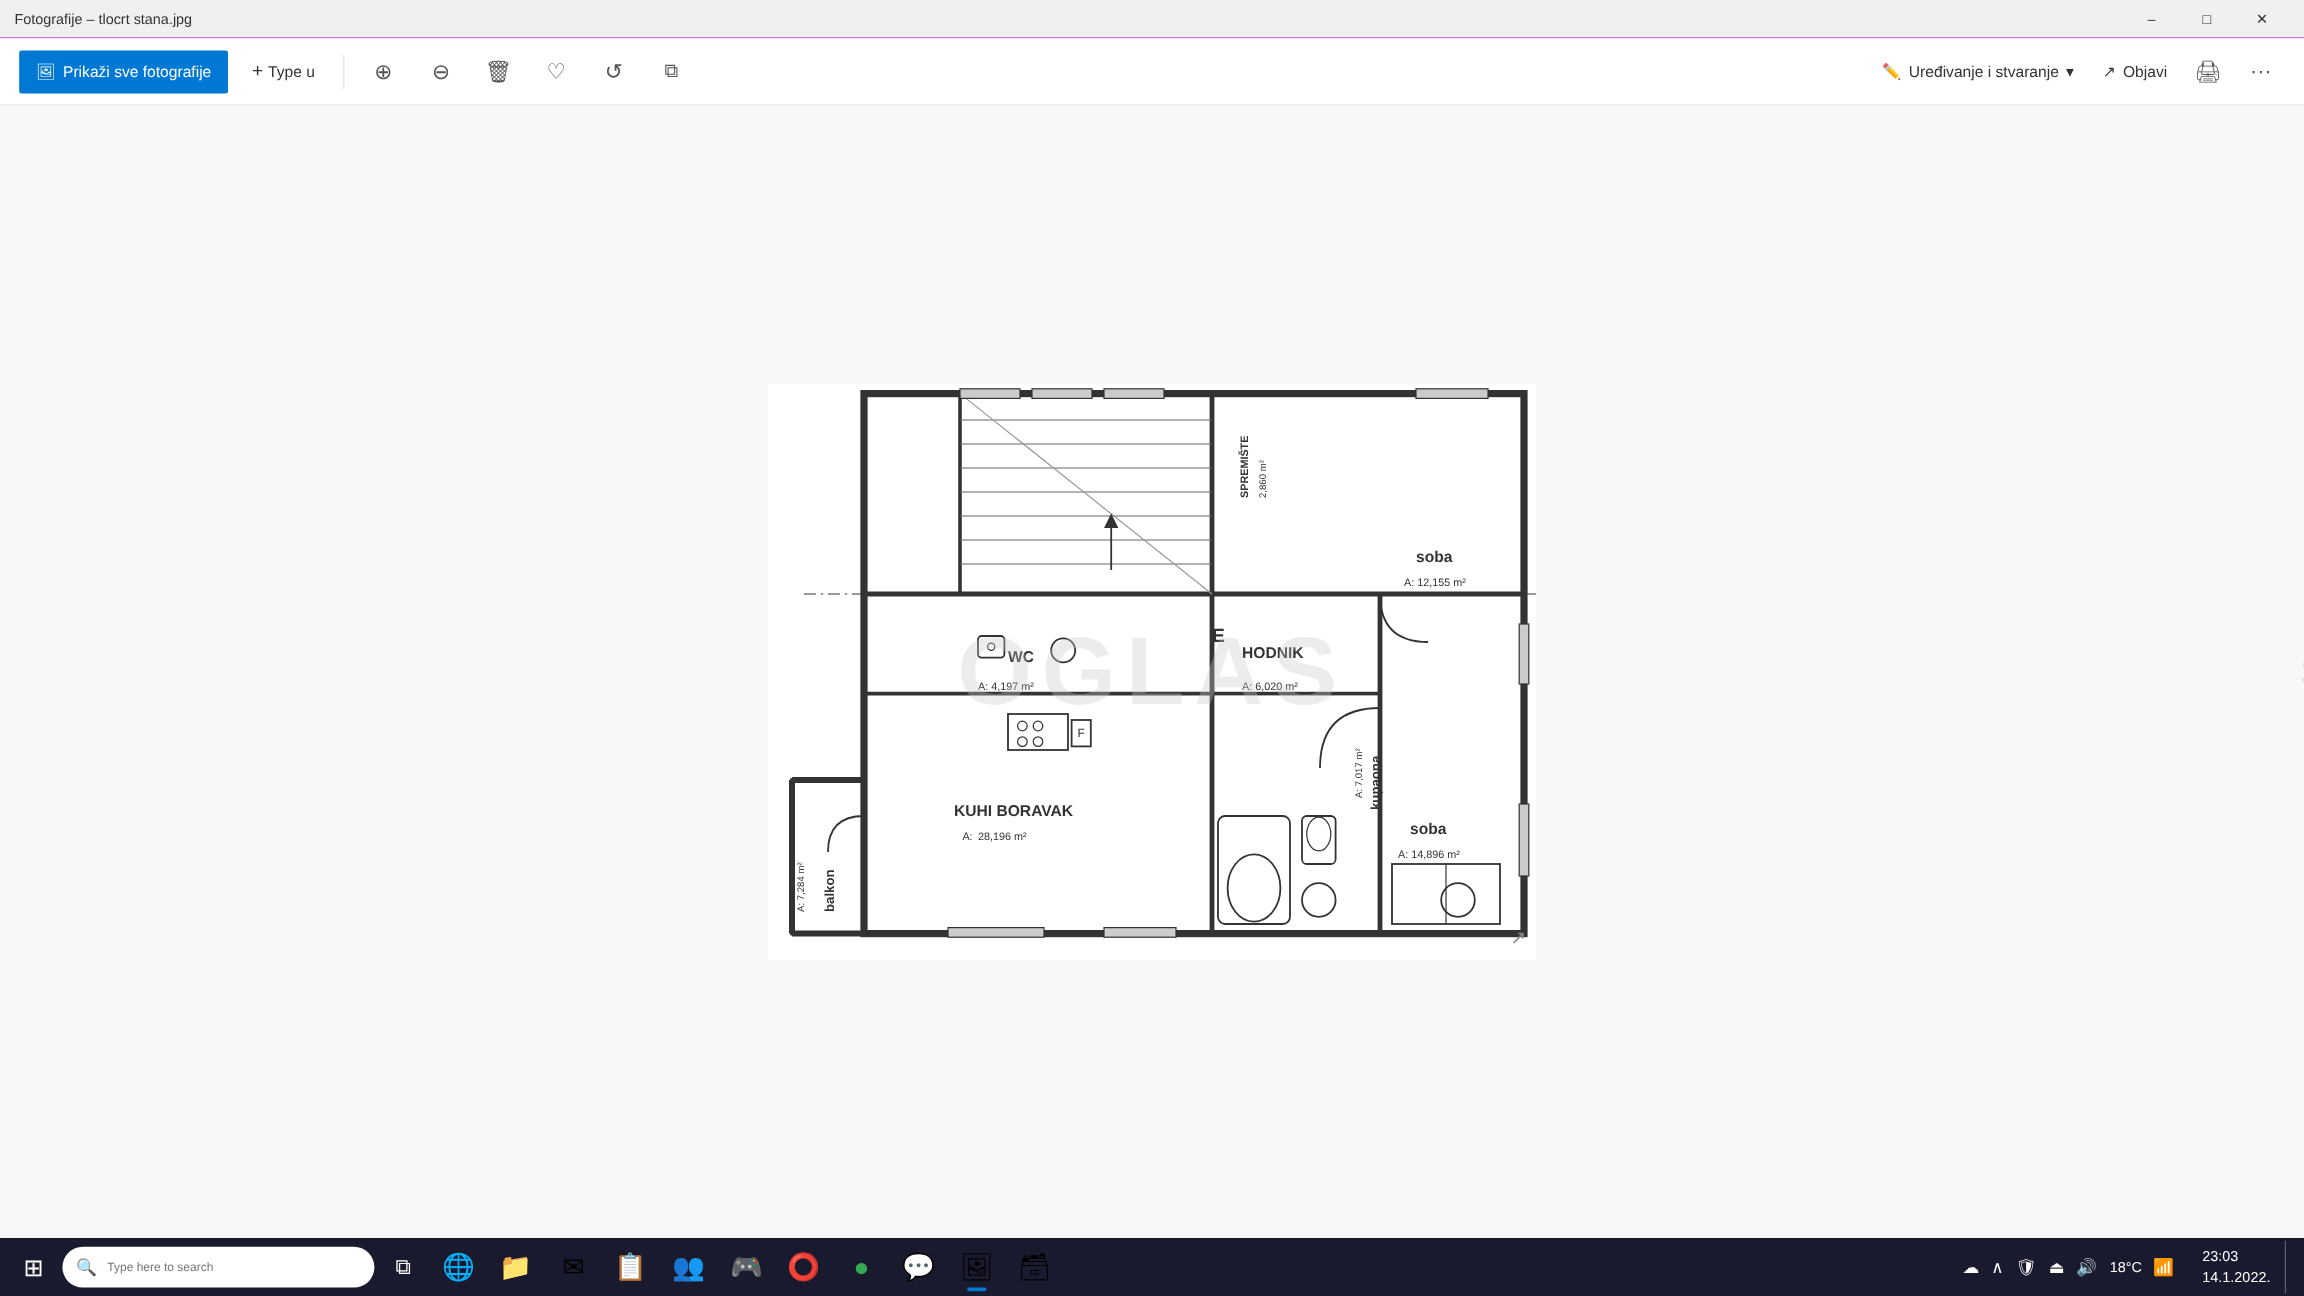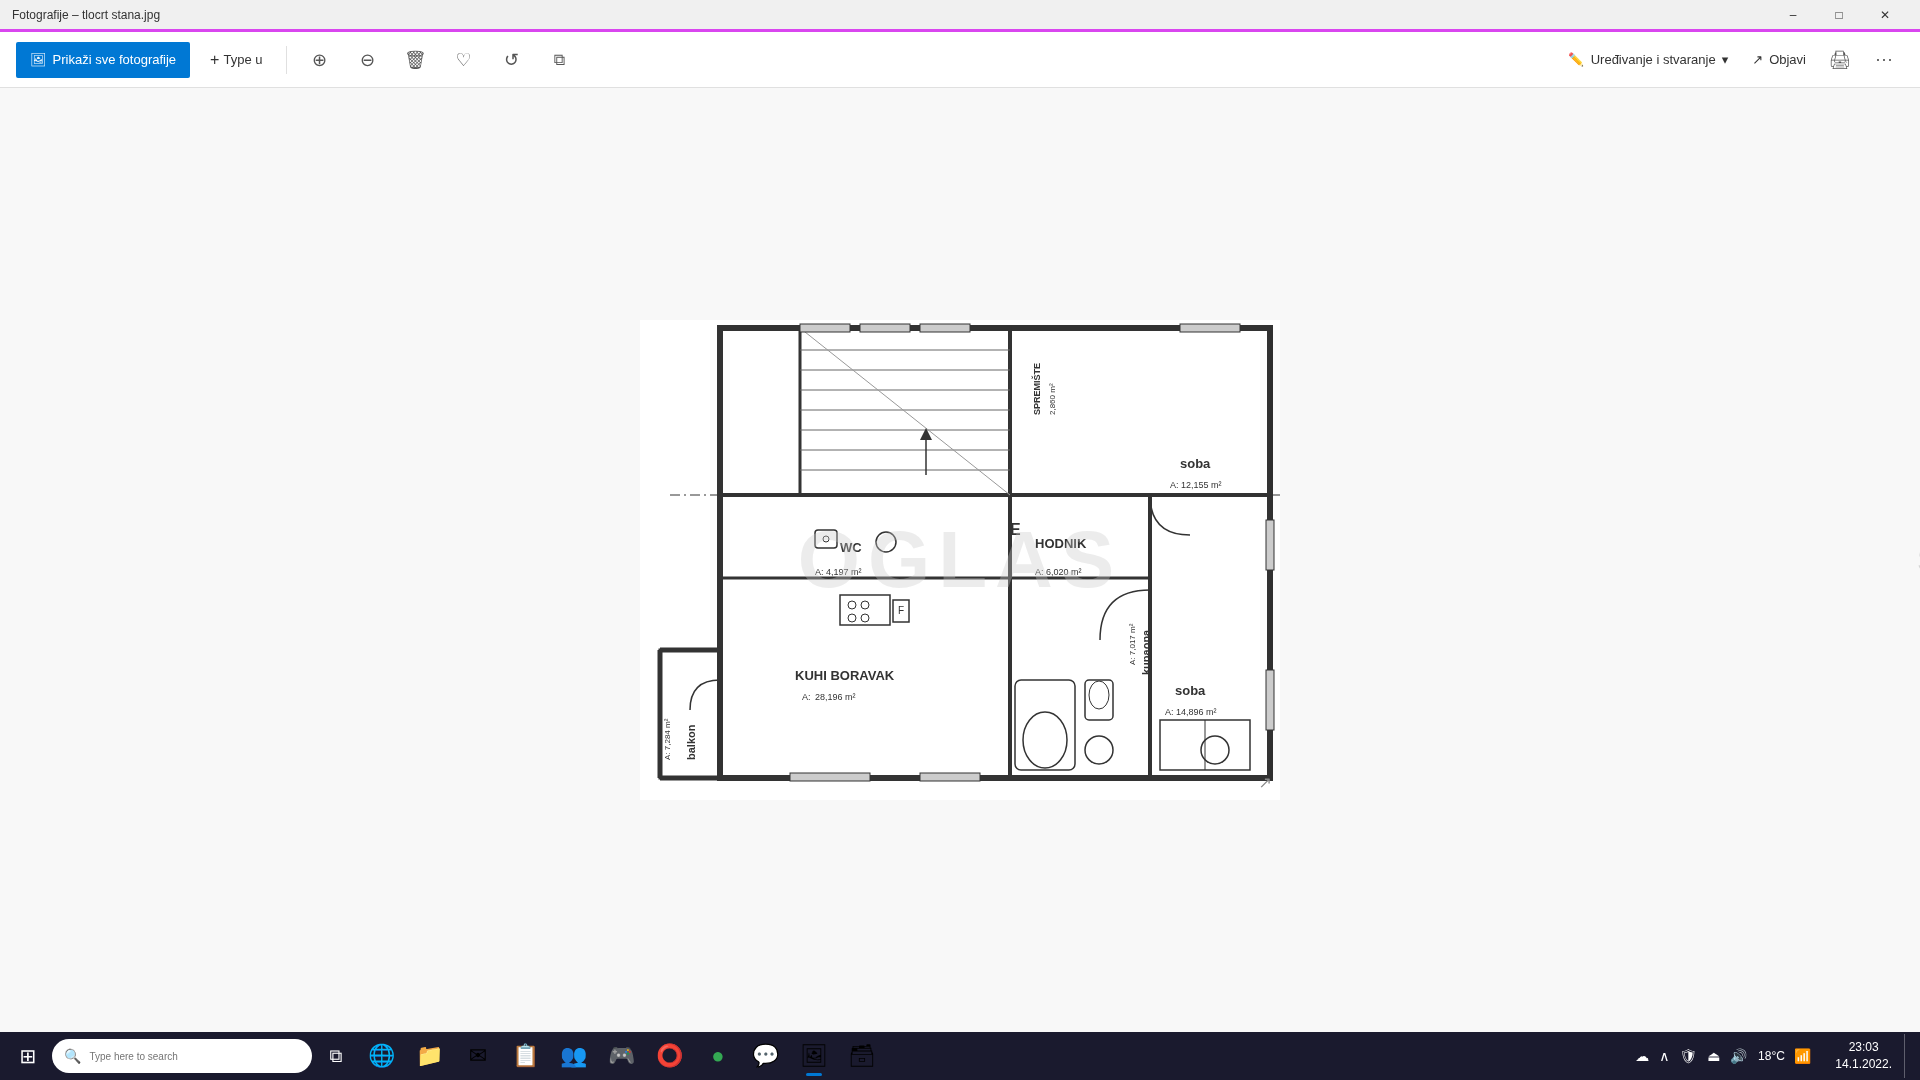--- a/index.html
+++ b/index.html
@@ -3,21 +3,21 @@
   <meta charset="utf-8">
   <style>
     * { margin: 0; padding: 0; box-sizing: border-box; }
     body { width: 1920px; height: 1080px; overflow: hidden; background: #f3f3f3; font-family: 'Segoe UI', sans-serif; }
 
     
     #titlebar {
       width: 100%; height: 32px; background: #f0f0f0;
       display: flex; align-items: center; justify-content: space-between;
       padding: 0 12px;
-      border-bottom: 3px solid #d946ef;
+      border-bottom: 1px solid #d946ef;
     }
     #titlebar .title { font-size: 12px; color: #333; }
     #titlebar .win-controls { display: flex; gap: 0; }
     #titlebar .win-btn {
       width: 46px; height: 32px; border: none; background: transparent;
       cursor: pointer; font-size: 12px; color: #333;
       display: flex; align-items: center; justify-content: center;
     }
 
     
@@ -142,21 +142,21 @@
       position: absolute; bottom: 2px; left: 50%; transform: translateX(-50%);
       width: 16px; height: 3px; background: #0078d4; border-radius: 2px;
     }
     .taskbar-spacer { flex: 1; }
     .taskbar-systray {
       display: flex; align-items: center; gap: 4px; color: #fff;
       padding: 0 8px;
     }
     .systray-icon { font-size: 14px; cursor: pointer; padding: 2px 3px; }
     .taskbar-clock {
-      color: #fff; font-size: 12px; text-align: center;
+      color: #fff; font-size: 12px; text-align: left;
       padding: 0 8px; line-height: 1.4;
       cursor: pointer;
     }
     .taskbar-show-desktop {
       width: 8px; height: 44px; border-left: 1px solid rgba(255,255,255,0.3);
       cursor: pointer;
     }
 
     
     .expand-icon {

